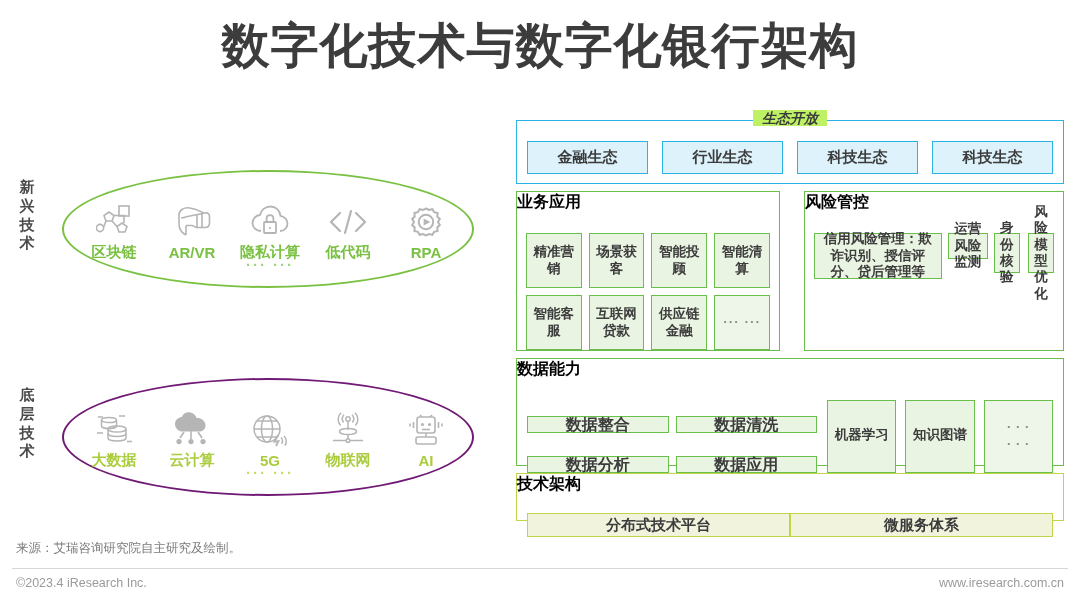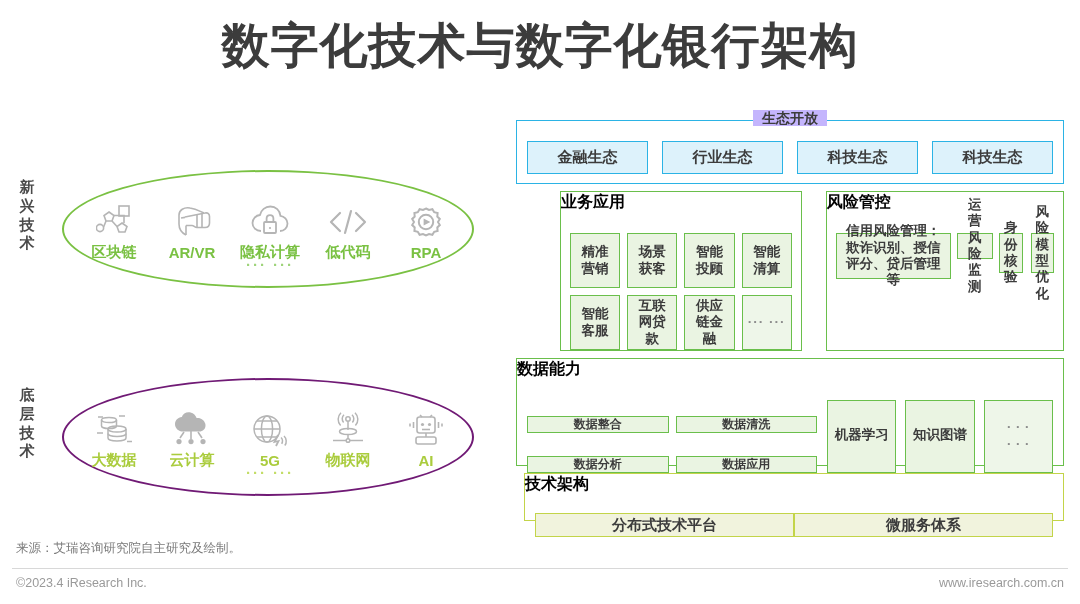--- a/index.html
+++ b/index.html
@@ -65,38 +65,38 @@
   .group{
     position:relative;border:1.6px solid #6abf4b;background:#ffffff;
     box-sizing:border-box;margin-bottom:7px;
   }
   .group.blue{border-color:#2bb3e5;}
 
   .group > .gtitle{
     position:absolute;top:-11px;left:0;width:100%;text-align:center;
     font-size:14px;font-weight:bold;color:#3c3c3c;pointer-events:none;
   }
-  .group > .gtitle b{background:#c4b5fd;padding:0 9px;font-weight:bold;}
+  .group > .gtitle b{background:#bef264;padding:0 9px;font-weight:bold;font-style:italic;}
 
   .box{
     border:1.4px solid #6abf4b;background:#eaf4e2;box-sizing:border-box;
     display:flex;align-items:center;justify-content:center;text-align:center;
     font-size:13.5px;font-weight:bold;color:#3c3c3c;line-height:1.22;
     padding:2px 4px;
   }
   .box.blue{border-color:#2bb3e5;background:#ddf2fb;}
   .box.yellow{border-color:#c3d449;background:#f1f3dd;}
   .box.ghost{background:#eef6e9;color:#8c8c8c;letter-spacing:1px;}
 
   
   .eco{height:64px;padding:20px 10px 8px;display:flex;gap:14px;}
   .eco .box{flex:1;height:33px;font-size:15px;}
 
   
-  .mid{display:flex;gap:24px;margin-bottom:7px;margin-left:44px;}
+  .mid{display:flex;gap:24px;margin-bottom:7px;}
   .grp-biz{width:272px;height:160px;position:relative;
            border:1.6px solid #6abf4b;background:#fff;box-sizing:border-box;}
   .grp-risk{width:268px;height:160px;position:relative;
             border:1.6px solid #6abf4b;background:#fff;box-sizing:border-box;}
 
   .biz-grid{padding:20px 9px 8px;display:grid;grid-template-columns:repeat(4,1fr);
             grid-auto-rows:55px;gap:7px;}
   .biz-grid .box{flex-direction:column;}
 
   .risk-inner{padding:20px 9px 8px;display:flex;flex-direction:row;gap:6px;}
@@ -104,27 +104,27 @@
   .risk-inner .box.r2{height:26px;}
   .risk-row{display:flex;gap:8px;height:40px;}
   .risk-row .box{flex:1;}
 
   
   .grp-data{height:108px;position:relative;border:1.6px solid #6abf4b;
             background:#fff;box-sizing:border-box;margin-bottom:7px;}
   .data-inner{padding:20px 10px 8px;display:flex;gap:10px;}
   .data-left{display:grid;grid-template-columns:repeat(2,1fr);grid-auto-rows:33px;
              gap:7px;width:290px;}
-  .data-left .box{font-size:12px;margin-top:16px;}
+  .data-left .box{font-size:16px;margin-top:16px;}
   .data-right{display:flex;gap:9px;flex:1;}
   .data-right .box{flex:1;height:73px;flex-direction:column;font-family:Liberation Mono, monospace;}
 
   
   .grp-arch{height:48px;position:relative;border:1.6px solid #c3d449;
-            background:#fff;box-sizing:border-box;margin-left:8px;}
+            background:#fff;box-sizing:border-box;}
   .arch-inner{padding:18px 10px 6px;display:flex;}
   .arch-inner .box{flex:1;height:24px;font-size:15px;}
 
   
   .source{
     position:absolute;left:16px;top:540px;font-size:12.5px;color:#7a7a7a;
   }
   .foot-rule{position:absolute;left:12px;top:568px;width:1056px;height:1px;background:#d8d8d8;}
   .copy{position:absolute;left:16px;top:576px;font-size:12.5px;color:#9a9a9a;}
   .site{position:absolute;right:16px;top:576px;font-size:12.5px;color:#9a9a9a;}

